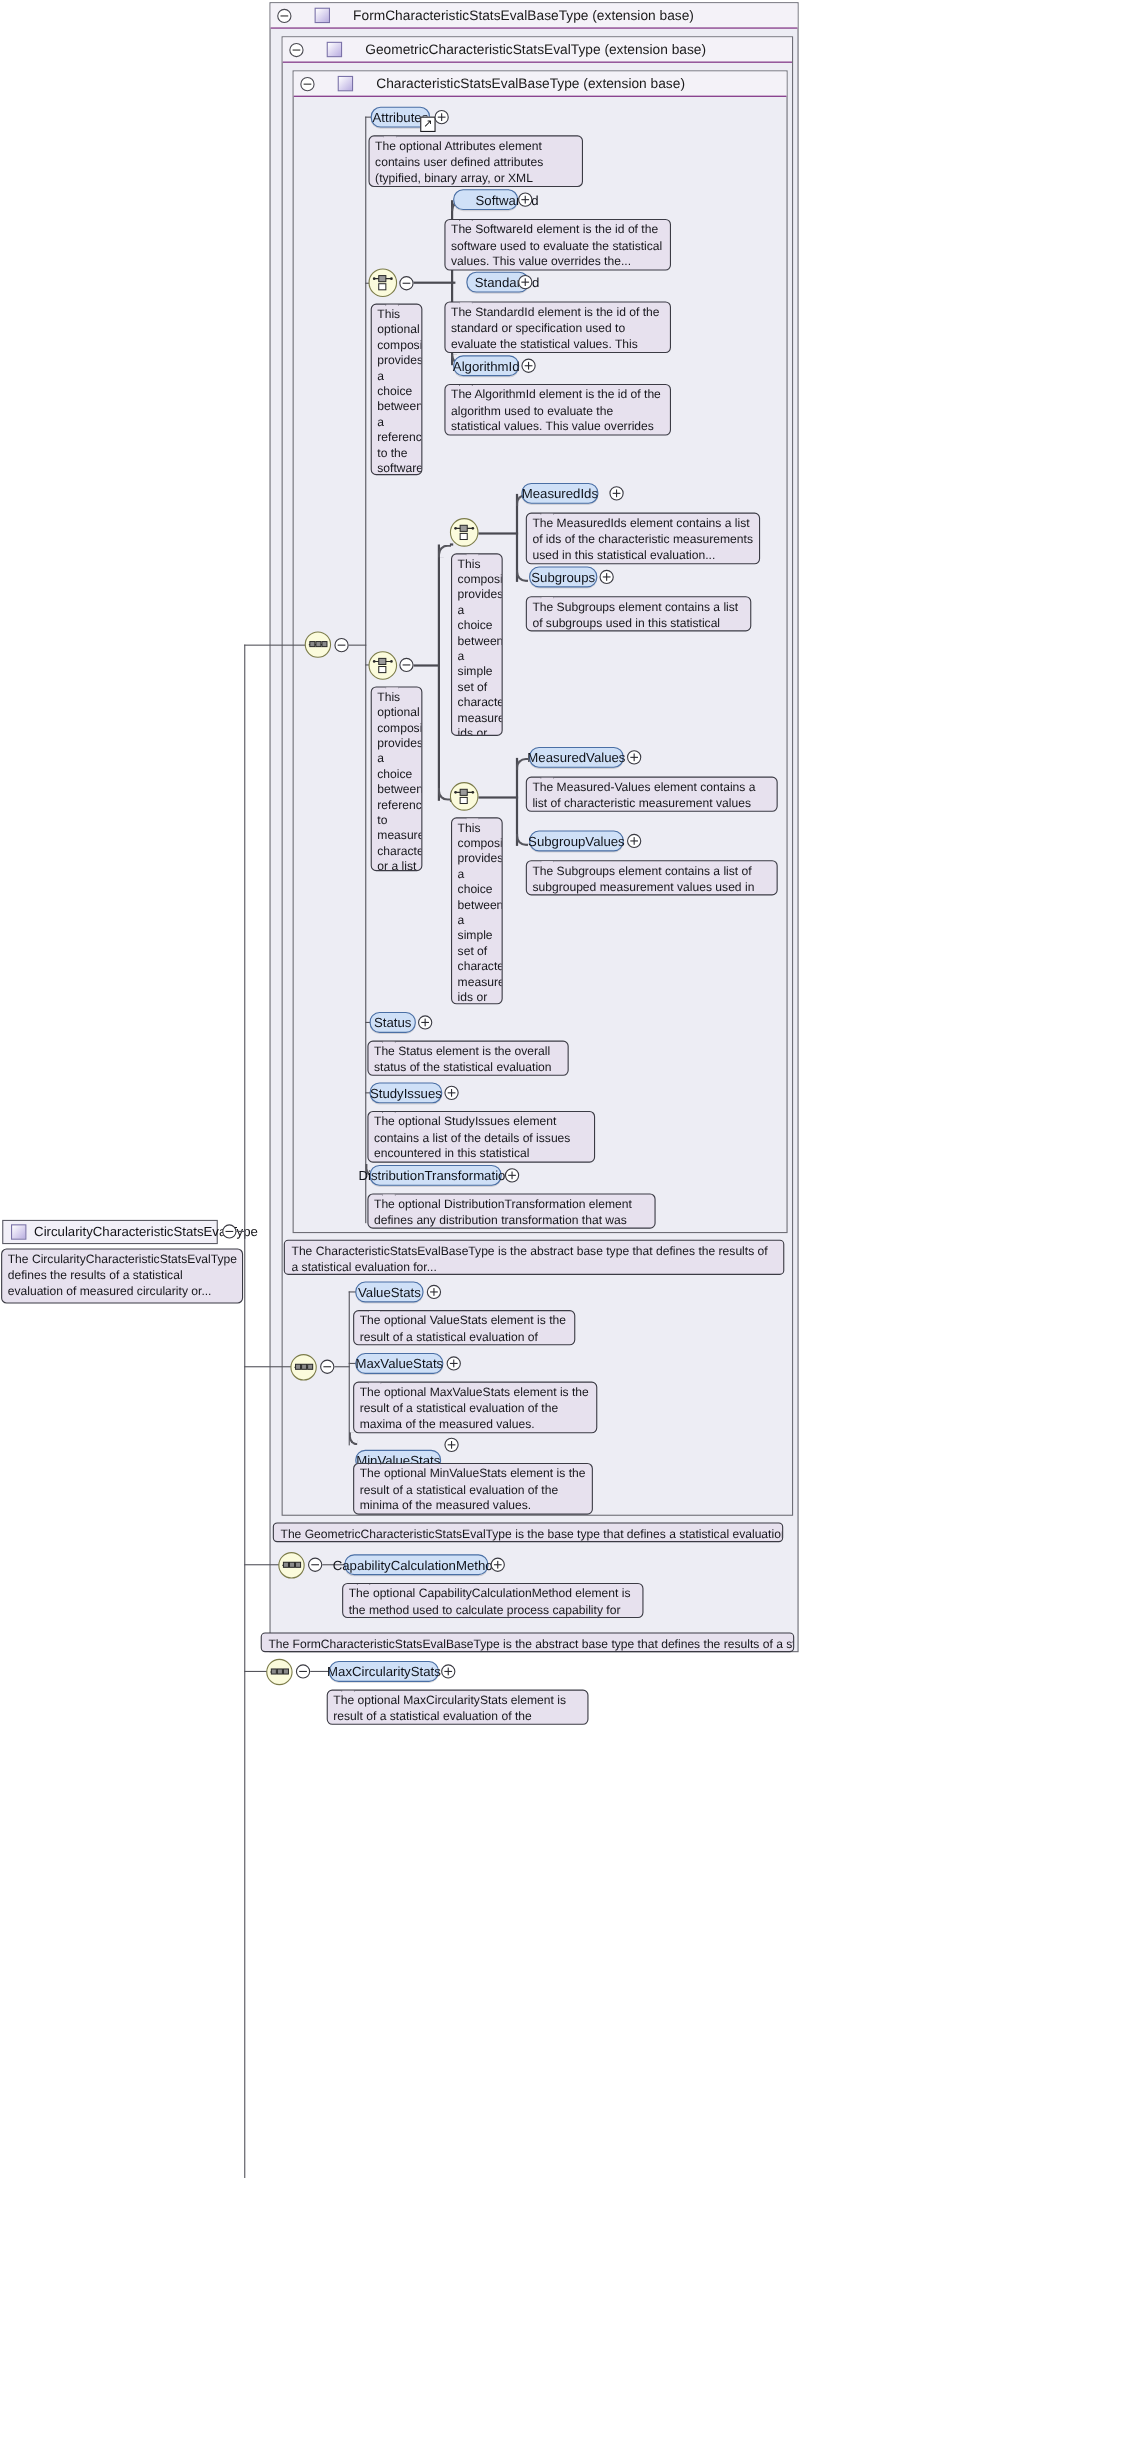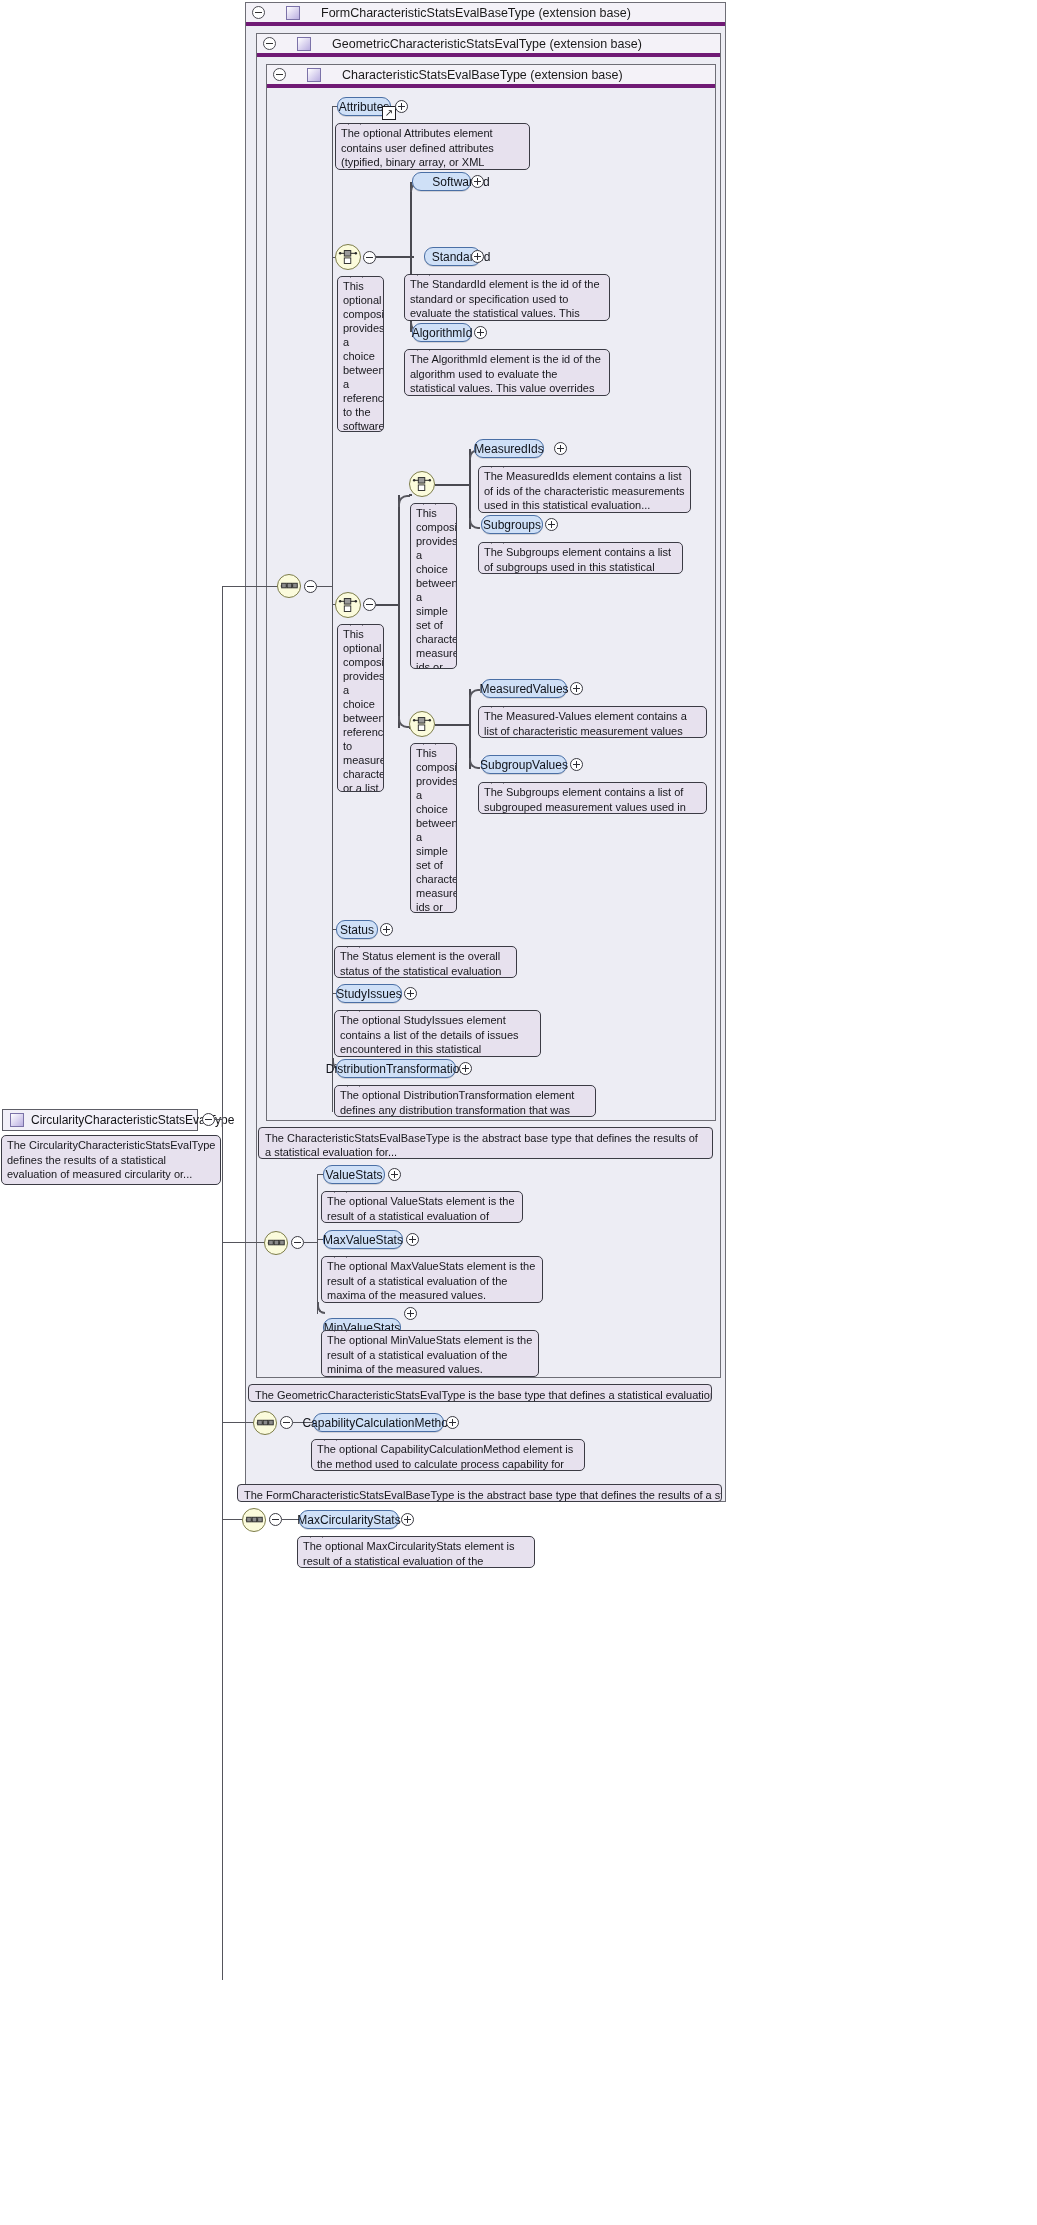--- a/index.html
+++ b/index.html
@@ -20,21 +20,21 @@
   .frame {
     position: absolute;
     background: #ededf4;
     border: 1px solid #6e6e76;
   }
   .frame > .frame-header {
     position: absolute;
     left: 0; top: 0; right: 0;
     height: 23px;
     background: #f4f2f8;
-    border-bottom: 4px solid #701a75;
+    border-bottom: 1px solid #701a75;
     display: flex;
     align-items: center;
     padding-left: 6px;
     gap: 21px;
   }
   .frame-title {
     font-size: 12.5px;
     color: #1a1a1a;
     white-space: nowrap;
   }
@@ -292,20 +292,21 @@
 
   <div class="line-h thick" style="left:376px; top:256px; width:36px;"></div>
   <div class="line-v thick" style="left:410px; top:182px; height:150px;"></div>
 
   <div class="elbow tl" style="left:410px; top:182px; width:10px; height:10px;"></div>
   <div class="line-h thick" style="left:419px; top:181px; width:-0px;"></div>
   <div class="node" style="left:412px; top:172px; width:57px;padding-left:48px;">
     <span>SoftwareId</span>
   </div>
   <span class="plus-circle" style="left:471px; top:175px;"></span>
+  <div class="ann" style="left:404px; top:199px; width:206px; height:47px;">The SoftwareId element is the id of the software used to evaluate the statistical values. This value overrides the...</div>
 
   <div class="line-h thick" style="left:410px; top:256px; width:4px;"></div>
   <div class="node" style="left:424px; top:247px; width:57px;padding-left:26px;">
     <span>StandardId</span>
   </div>
   <span class="plus-circle" style="left:471px; top:250px;"></span>
   <div class="ann" style="left:404px; top:274px; width:206px; height:47px;">The StandardId element is the id of the standard or specification used to evaluate the statistical values. This value...</div>
 
   <div class="elbow bl" style="left:410px; top:322px; width:10px; height:10px;"></div>
   <div class="node" style="left:412px; top:323px; width:60px;">

